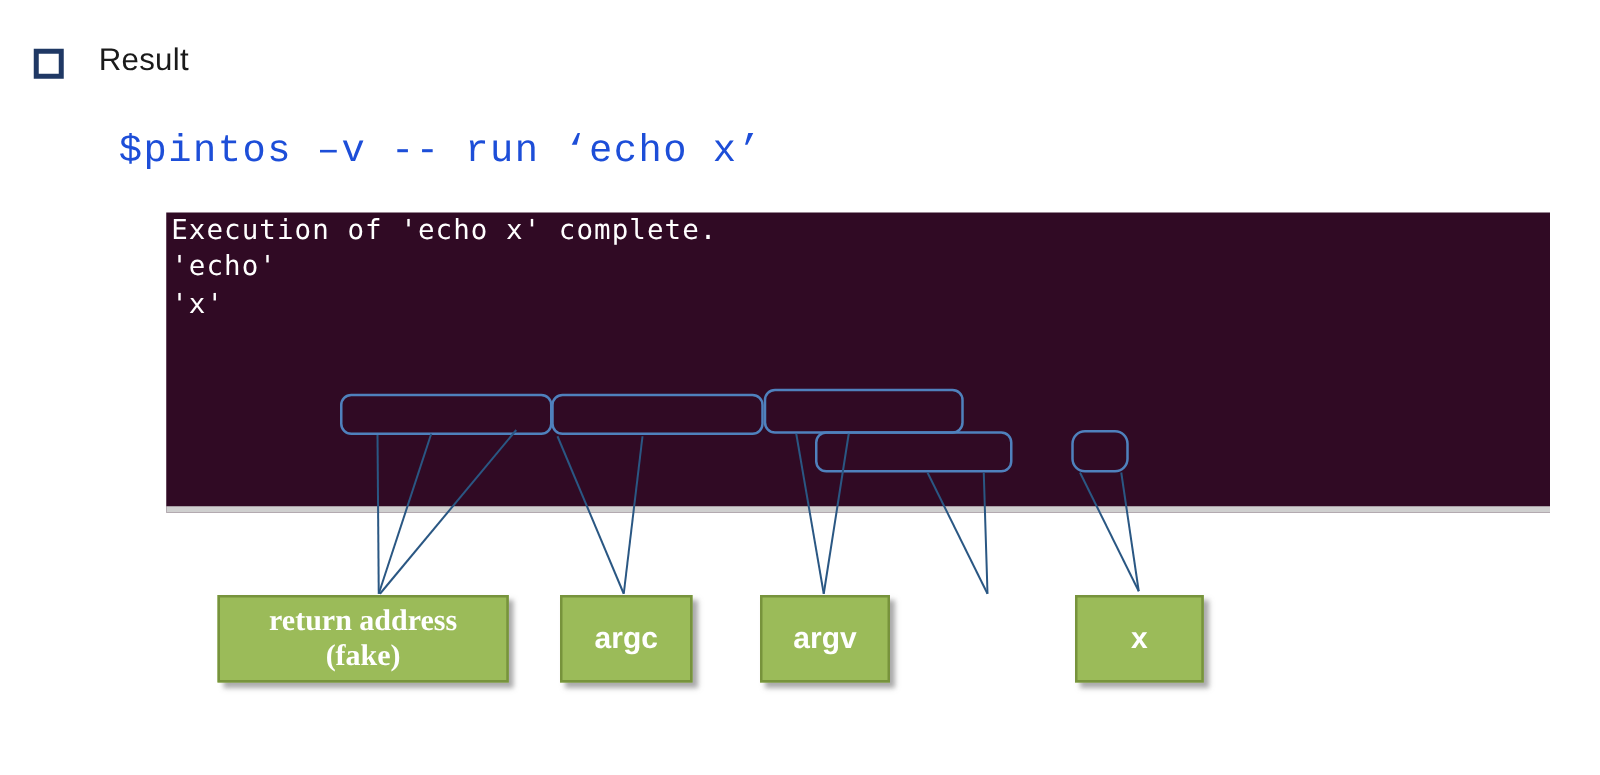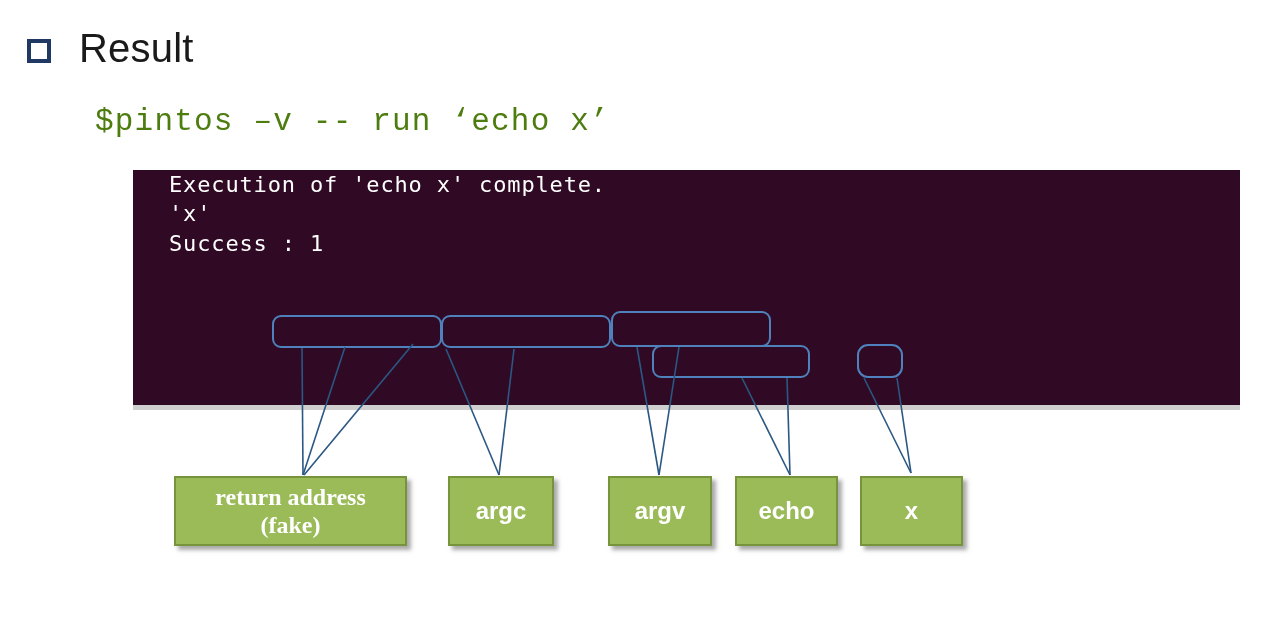--- a/index.html
+++ b/index.html
@@ -13,51 +13,50 @@
   
   .title-row{position:absolute;left:0;top:0;width:1280px;height:80px;}
   .bullet{
     position:absolute;left:27px;top:39px;
     width:16px;height:16px;
     border:4px solid #1f3864;
     background:#ffffff;
   }
   .page-title{
     position:absolute;left:79px;top:26px;
-    font-size:40px;line-height:44px;
+    font-size:25px;line-height:44px;
     color:#1a1a1a;
     letter-spacing:0.2px;
   }
   
   .command{
     position:absolute;left:95px;top:102px;
     font-family:"Liberation Mono", monospace;
     font-size:31px;line-height:40px;
     letter-spacing:1.2px;
-    color:#4d7c0f;
+    color:#1d4ed8;
     white-space:pre;
   }
   
   .terminal{
     position:absolute;left:133px;top:170px;
     width:1107px;height:235px;
     background:#300a24;
     border-bottom:5px solid #cfcfcf;
     box-sizing:content-box;
   }
   .terminal-line{
     position:relative;
     padding-left:4px;
     height:29.4px;line-height:29.4px;
     font-family:"DejaVu Sans Mono", monospace;
     font-size:22px;
     letter-spacing:0.85px;
     color:#ffffff;
     white-space:pre;
-    margin-left:32px;
   }
   
   .hex-box{
     position:absolute;
     border:2px solid #4f81bd;
     border-radius:9px;
     background:transparent;
     box-sizing:border-box;
   }
   
@@ -93,22 +92,22 @@
 
   <div class="title-row">
     <div class="bullet"></div>
     <div class="page-title">Result</div>
   </div>
 
   <div class="command">$pintos –v -- run ‘echo x’</div>
 
   <div class="terminal">
     <div class="terminal-line">Execution of 'echo x' complete.</div>
+    <div class="terminal-line">'echo'</div>
     <div class="terminal-line">'x'</div>
-    <div class="terminal-line">Success : 1</div>
   </div>
 
   <div class="hex-box" style="left:272px;top:315px;width:170px;height:33px;"></div>
   <div class="hex-box" style="left:441px;top:315px;width:170px;height:33px;"></div>
   <div class="hex-box" style="left:611px;top:311px;width:160px;height:36px;"></div>
   <div class="hex-box" style="left:652px;top:345px;width:158px;height:33px;"></div>
   <div class="hex-box" style="left:857px;top:344px;width:46px;height:34px;border-radius:11px;"></div>
 
   <svg class="connectors" viewBox="0 0 1280 620">
     <line x1="302" y1="348" x2="303" y2="475"></line>
@@ -126,20 +125,17 @@
 
   <div class="label-box lb-return">
     <span>return address (fake)</span>
   </div>
   <div class="label-box lb-argc">
     <span>argc</span>
   </div>
   <div class="label-box lb-argv">
     <span>argv</span>
   </div>
-  <div class="label-box lb-echo">
-    <span>echo</span>
-  </div>
   <div class="label-box lb-x">
     <span>x</span>
   </div>
 
 </div>
 
 </body></html>

